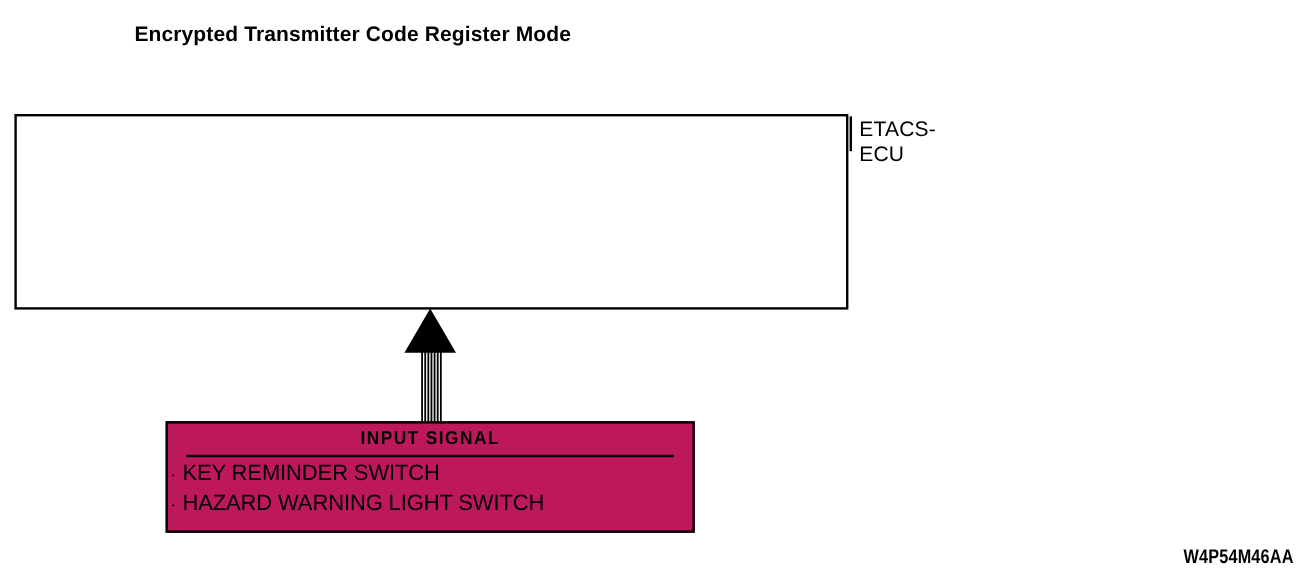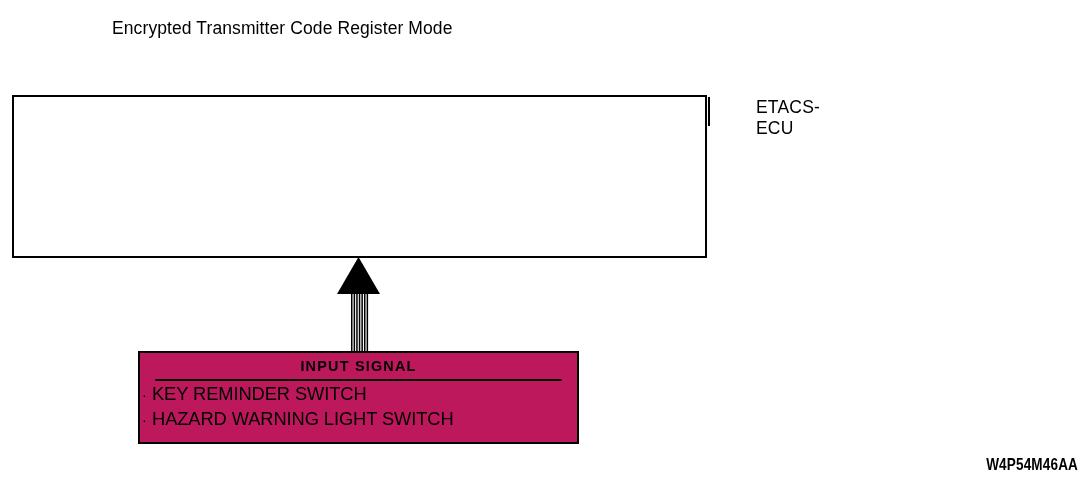--- a/index.html
+++ b/index.html
@@ -22,21 +22,21 @@
     background: #ffffff;
     overflow: hidden;
   }
 
   
   #diagram-title {
     position: absolute;
     left: 112px;
     top: 20px;
     font-size: 17.5px;
-    font-weight: normal;
+    font-weight: bold;
     letter-spacing: 0.1px;
     white-space: nowrap;
     line-height: 1;
   }
 
   
   #ecu-block {
     position: absolute;
     left: 12px;
     top: 95px;
@@ -53,21 +53,21 @@
     left: 708px;
     top: 97px;
     width: 2px;
     height: 29px;
     background: #000000;
   }
 
   
   #ecu-label {
     position: absolute;
-    left: 756px;
+    left: 716px;
     top: 97px;
     font-size: 17.5px;
     line-height: 21px;
     white-space: pre-line;
     letter-spacing: 0.2px;
   }
 
   
   #signal-arrow {
     position: absolute;

